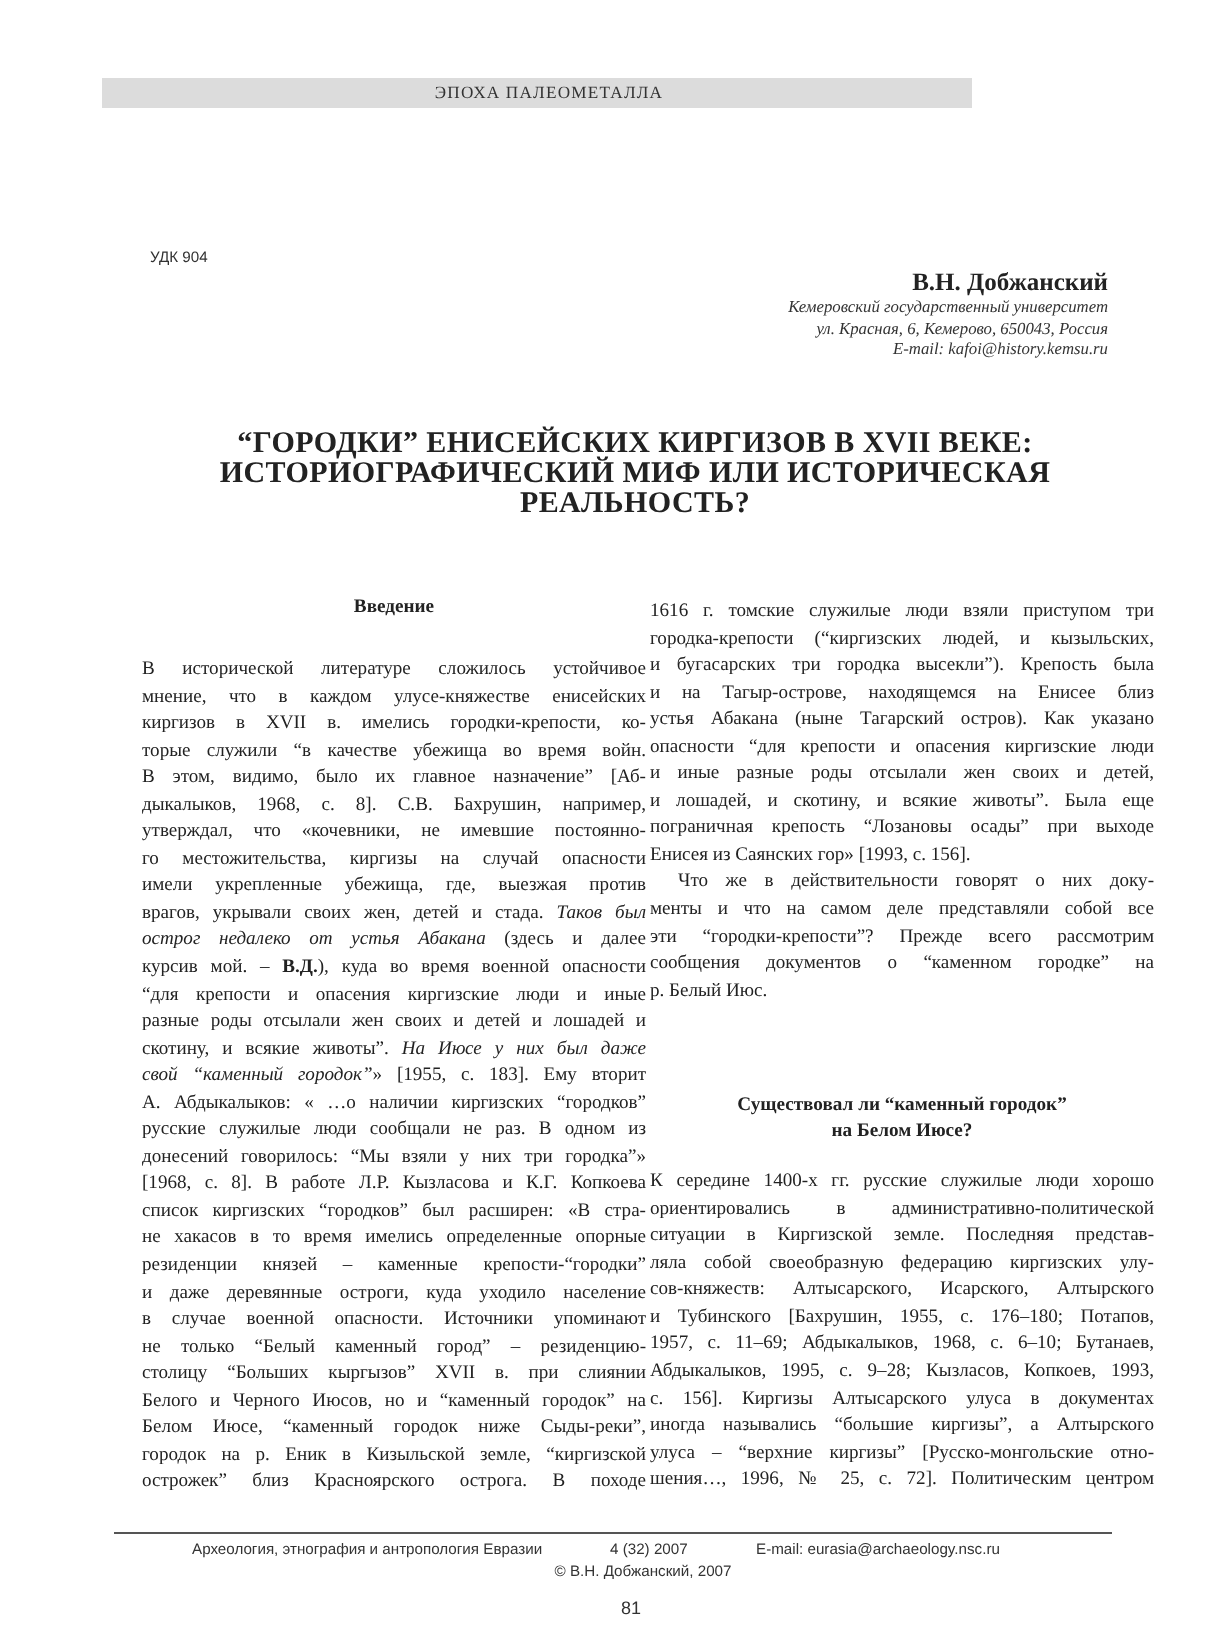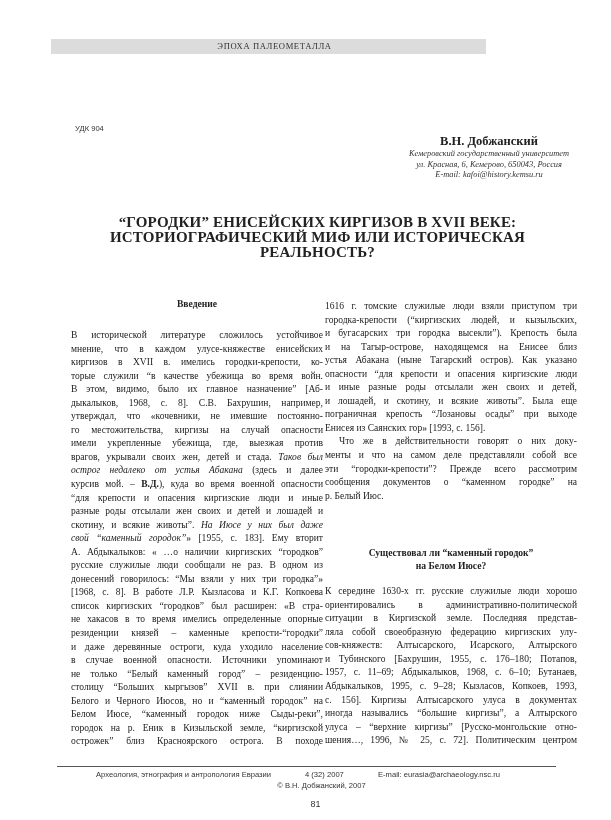--- a/index.html
+++ b/index.html
@@ -5,21 +5,21 @@
   html, body { margin: 0; padding: 0; background: #ffffff; }
   body { width: 611px; height: 820px; position: relative; overflow: hidden; color: #1c1c1c; }
   .serif { font-family: "Liberation Serif", "DejaVu Serif", serif; padding-left: 12px; }
   .sans { font-family: "Liberation Sans", "DejaVu Sans", sans-serif; }
 
   .section-band { position: absolute; left: 51px; top: 39px; width: 423px; height: 15px; background: #dcdcdc;
     text-align: center; font-size: 8.6px; line-height: 15px; letter-spacing: 0.6px; color: #333; }
 
   .udk { position: absolute; left: 75px; top: 124px; font-size: 7.6px; color: #333; }
 
-  .author-block { position: absolute; right: 42px; top: 134px; text-align: center; }
+  .author-block { position: absolute; right: 57px; top: 134px; text-align: right; }
   .author-name { font-size: 12.5px; font-weight: bold; line-height: 15px; color: #222; }
   .affil { font-size: 8.4px; font-style: italic; line-height: 10.6px; color: #333; }
 
   .title { position: absolute; left: 40px; width: 531px; top: 215px; text-align: center; font-weight: bold;
     font-size: 15px; line-height: 15px; letter-spacing: 0.2px; color: #222; }
 
   .col { position: absolute; width: 252px; font-size: 9.55px; line-height: 13.55px; text-align: justify; color: #222; }
   .col-left { left: 59px; top: 297px; }
   .col-right { left: 313px; top: 299px; }
   .heading { text-align: center; font-weight: bold; font-size: 9.6px; line-height: 13px; }
@@ -113,21 +113,21 @@
     <span class="line">менты и что на самом деле представляли собой все</span>
     <span class="line">эти “городки-крепости”? Прежде всего рассмотрим</span>
     <span class="line">сообщения документов о “каменном городке” на</span>
     <span class="line last">р. Белый Июс.</span>
   </div>
   <div class="heading heading-right">
     <div>Существовал ли “каменный городок”</div>
     <div>на Белом Июсе?</div>
   </div>
   <div>
-    <span class="line">К середине 1630-х гг. русские служилые люди хорошо</span>
+    <span class="line">К середине 1400-х гг. русские служилые люди хорошо</span>
     <span class="line">ориентировались в административно-политической</span>
     <span class="line">ситуации в Киргизской земле. Последняя представ-</span>
     <span class="line">ляла собой своеобразную федерацию киргизских улу-</span>
     <span class="line">сов-княжеств: Алтысарского, Исарского, Алтырского</span>
     <span class="line">и Тубинского [Бахрушин, 1955, с. 176–180; Потапов,</span>
     <span class="line">1957, с. 11–69; Абдыкалыков, 1968, с. 6–10; Бутанаев,</span>
     <span class="line">Абдыкалыков, 1995, с. 9–28; Кызласов, Копкоев, 1993,</span>
     <span class="line">с. 156]. Киргизы Алтысарского улуса в документах</span>
     <span class="line">иногда назывались “большие киргизы”, а Алтырского</span>
     <span class="line">улуса – “верхние киргизы” [Русско-монгольские отно-</span>

